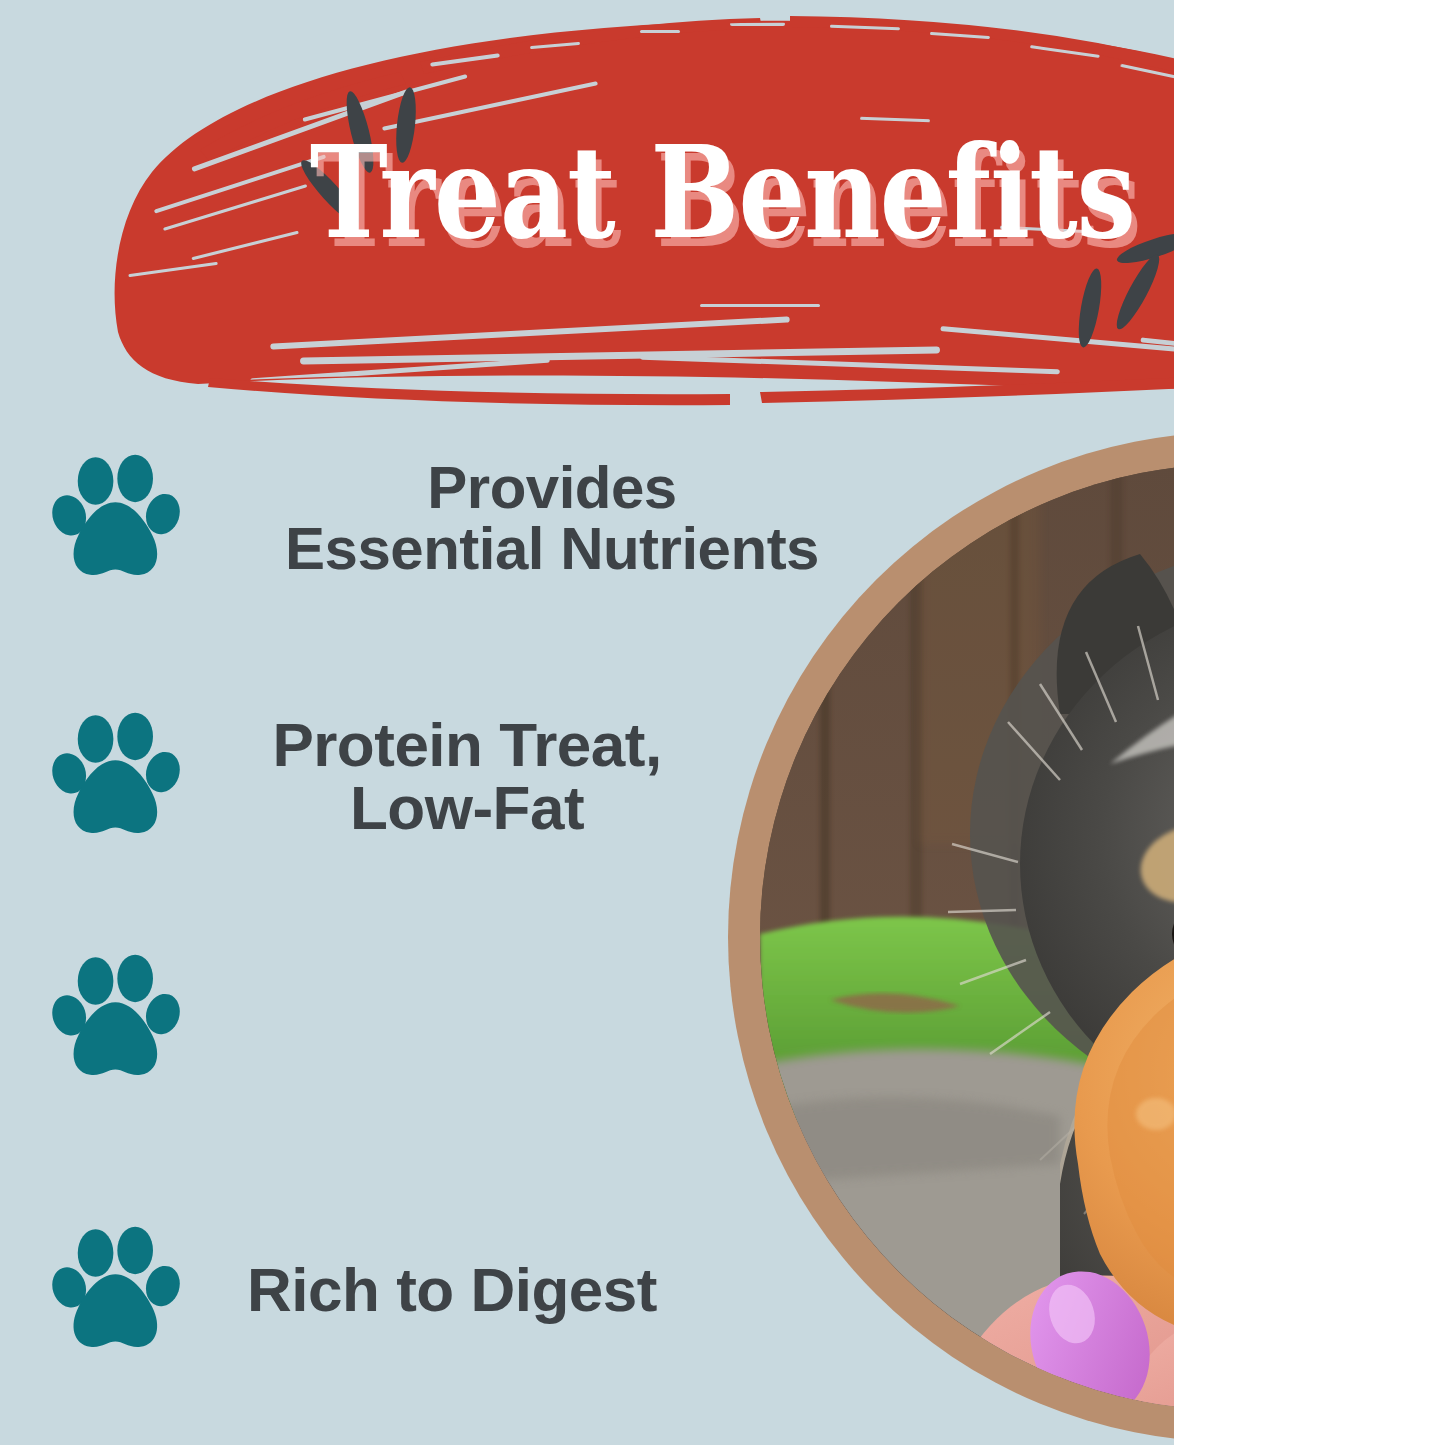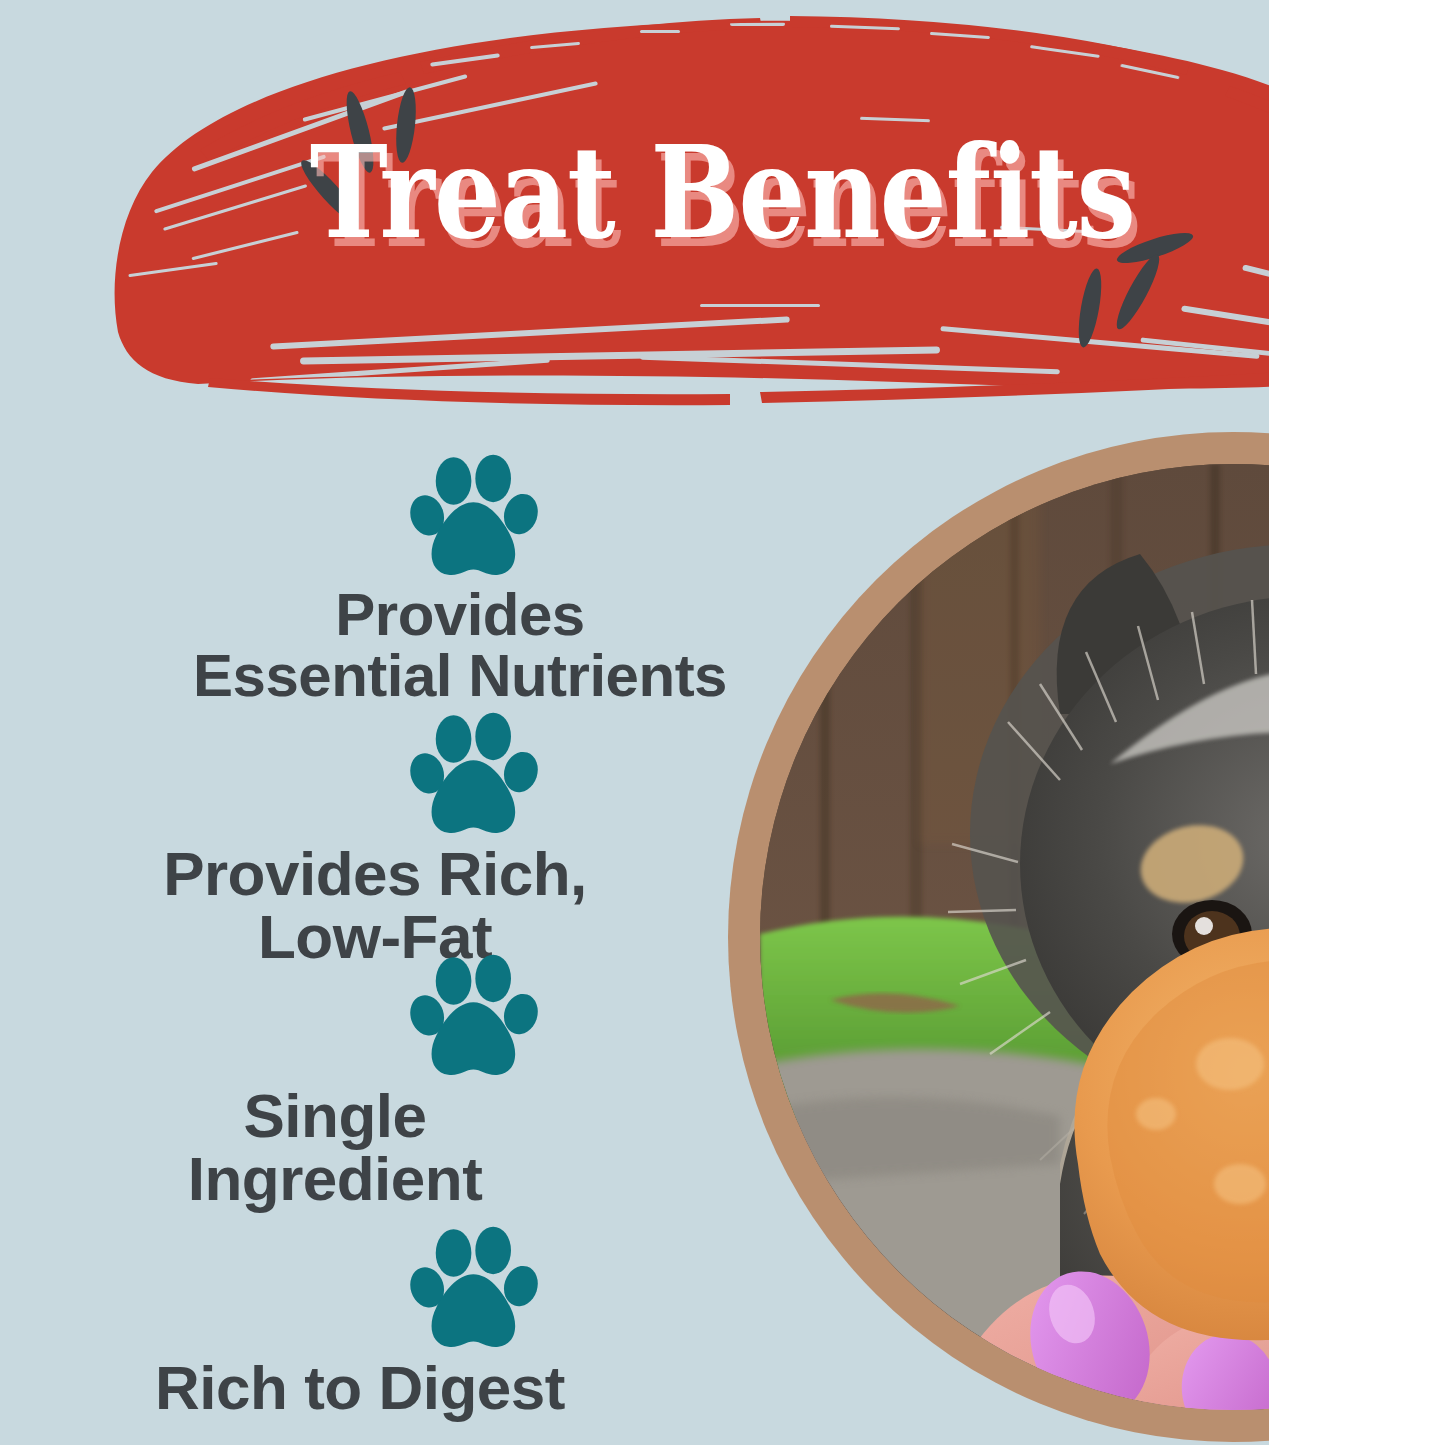--- a/index.html
+++ b/index.html
@@ -3,21 +3,21 @@
 <meta charset="utf-8">
 <style>
   html,body{margin:0;padding:0;}
   body{
     width:1445px;height:1445px;
     font-family:"Liberation Sans",sans-serif;
     overflow:hidden;
   }
   #poster{
     position:relative;
-    width:1269px;height:1445px;
+    width:1174px;height:1445px;
     background:#c8d9df;
     overflow:hidden;
   }
 
   
   #banner{
     position:absolute;
     left:0;top:0;
     width:1445px;height:420px;
   }
@@ -63,21 +63,20 @@
   #benefits{
     position:absolute;
     left:0;top:452px;
     width:900px;
   }
   .benefit{
     position:absolute;
     display:flex;
     align-items:center;
     width:900px;
-    flex-direction:column;
   }
   .paw{
     flex:0 0 auto;
     width:132px;height:132px;
     margin-left:52px;
   }
   .paw svg{display:block;width:132px;height:132px;}
   .benefit-text{
     flex:1 1 auto;
     color:#3e4347;
@@ -414,21 +413,21 @@
             <path d="M48,38
                      C60,38 70,51 76,63
                      C83,77 80,91 67,93
                      C58,94 54,89 48,89
                      C42,89 38,94 29,93
                      C16,91 13,77 20,63
                      C26,51 36,38 48,38 Z"></path>
           </g>
         </svg>
       </span>
-      <span class="benefit-text">Provides Rich,
+      <span class="benefit-text">Protein Treat,
 Low-Fat</span>
     </div>
 
     <div class="benefit" id="benefit-2">
       <span class="paw">
         <svg viewBox="0 0 100 100" xmlns="http://www.w3.org/2000/svg">
           <g fill="#0c7480">
             <ellipse cx="33" cy="22" rx="13.5" ry="18"></ellipse>
             <ellipse cx="63" cy="20" rx="13.5" ry="18"></ellipse>
             <ellipse cx="13" cy="48" rx="12.5" ry="15.5" transform="rotate(-18 13 48)"></ellipse>
@@ -436,22 +435,20 @@
             <path d="M48,38
                      C60,38 70,51 76,63
                      C83,77 80,91 67,93
                      C58,94 54,89 48,89
                      C42,89 38,94 29,93
                      C16,91 13,77 20,63
                      C26,51 36,38 48,38 Z"></path>
           </g>
         </svg>
       </span>
-      <span class="benefit-text">Single
-Ingredient</span>
     </div>
 
     <div class="benefit" id="benefit-3">
       <span class="paw">
         <svg viewBox="0 0 100 100" xmlns="http://www.w3.org/2000/svg">
           <g fill="#0c7480">
             <ellipse cx="33" cy="22" rx="13.5" ry="18"></ellipse>
             <ellipse cx="63" cy="20" rx="13.5" ry="18"></ellipse>
             <ellipse cx="13" cy="48" rx="12.5" ry="15.5" transform="rotate(-18 13 48)"></ellipse>
             <ellipse cx="84" cy="47" rx="12.5" ry="15.5" transform="rotate(18 84 47)"></ellipse>

